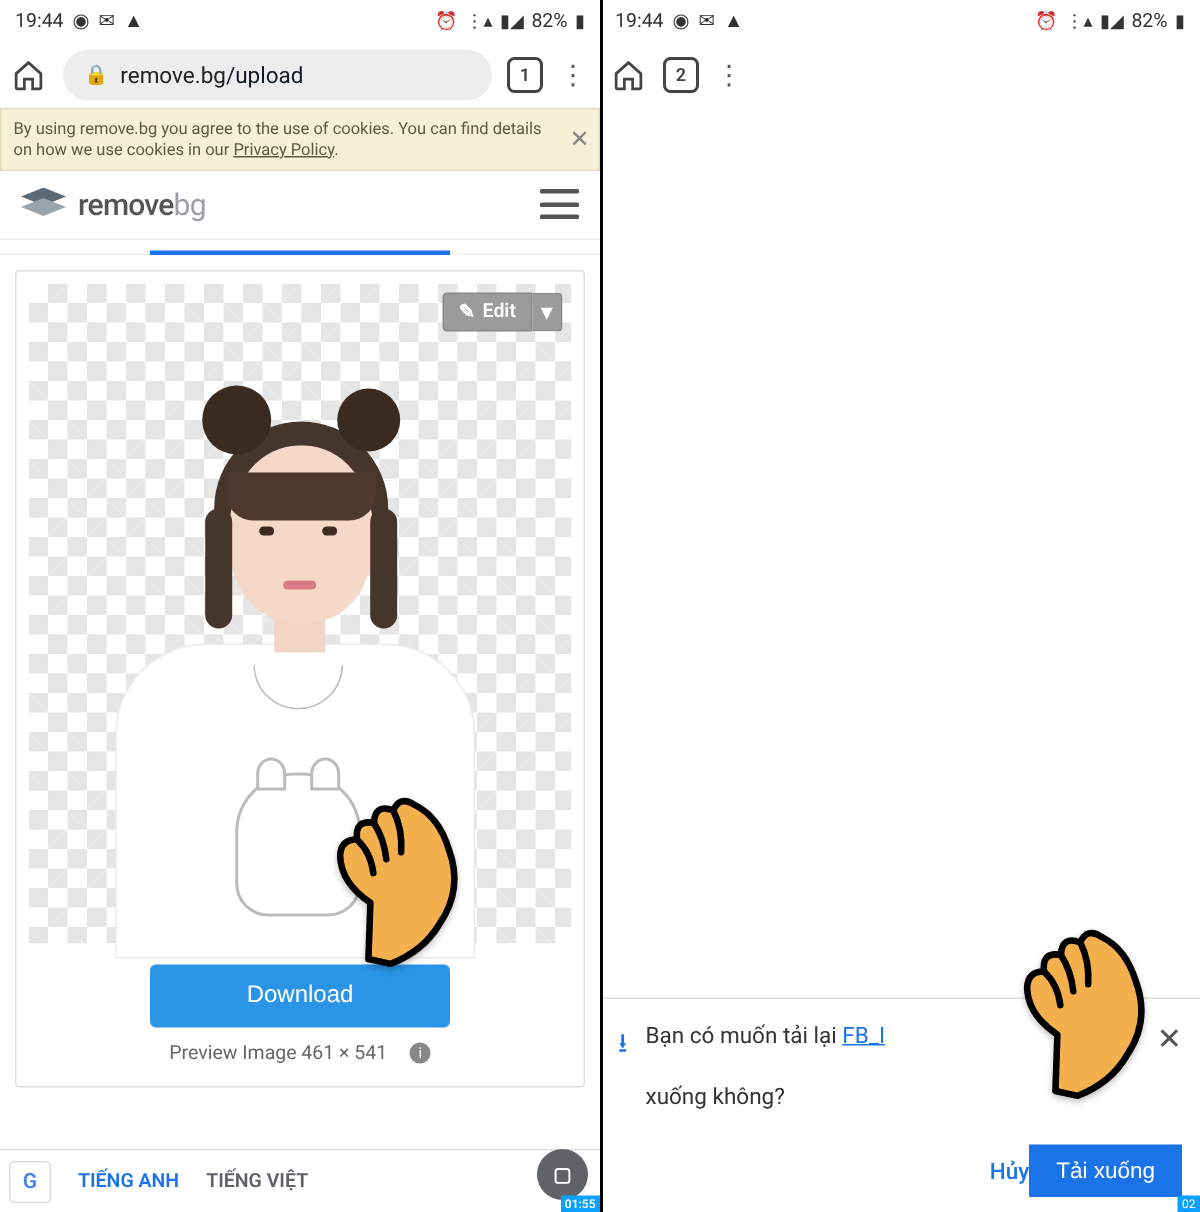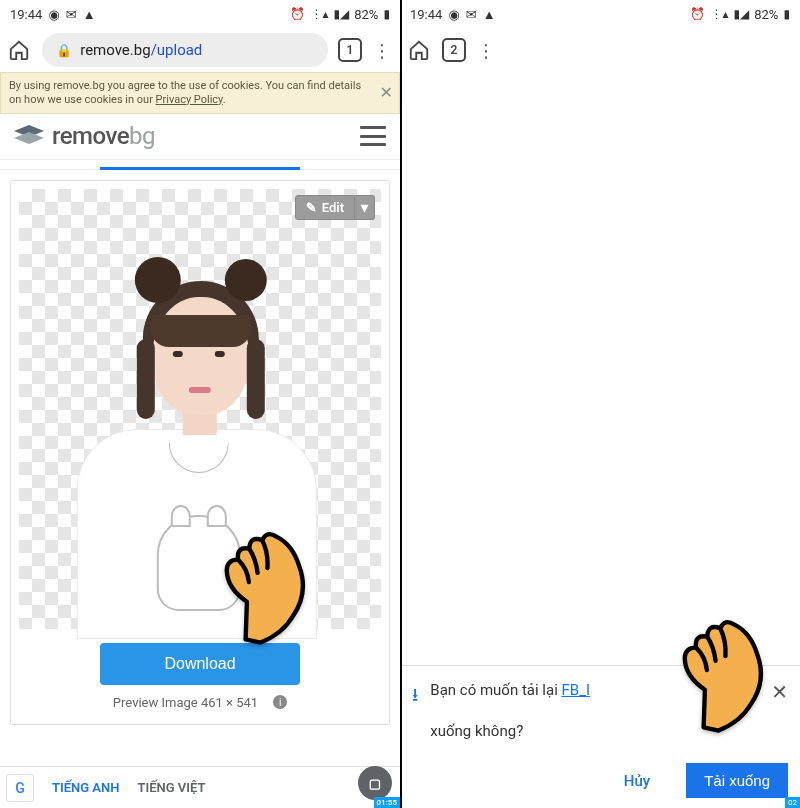--- a/index.html
+++ b/index.html
@@ -13,32 +13,32 @@
   .status-left { display: flex; gap: 6px; align-items: center; }
   .status-right { display: flex; gap: 5px; align-items: center; }
   .status-right span.ico { font-size: 12px; }
 
   
   .browserbar { height: 44px; display: flex; align-items: center; gap: 10px; padding: 0 8px 0 6px; }
   .homebtn { width: 26px; height: 26px; display:flex; align-items:center; justify-content:center; }
   .urlpill { flex: 1; height: 34px; background: #ededed; border-radius: 17px; display: flex; align-items: center; padding: 0 14px; font-size: 15px; color: #555; gap: 8px; }
   .urlpill .lock { font-size: 13px; color: #555; }
   .urlpill .host { color: #222; }
-  .urlpill .path { color: #1d4ed8; }
+  .urlpill .path { color: #0f172a; }
   .tabcount { width: 24px; height: 24px; border: 2px solid #444; border-radius: 5px; display:flex; align-items:center; justify-content:center; font-size: 12px; font-weight: 600; color:#444; }
   .kebab { width: 20px; display:flex; align-items:center; justify-content:center; color:#555; font-size: 18px; }
 
   
   .cookiebar { background: #f6f0d7; border: 1px solid #e3dcb8; padding: 6px 28px 6px 8px; font-size: 11px; color: #5a5a3e; line-height: 1.25; position: relative; }
   .cookiebar u { text-decoration: underline; }
   .cookiebar .close { position: absolute; right: 6px; top: 50%; transform: translateY(-50%); font-size: 16px; color: #888; }
 
   
   .brandbar { height: 46px; display: flex; align-items: center; justify-content: space-between; padding: 0 14px; border-bottom: 1px solid #eee; }
-  .brandbar .brand { display:flex; align-items:center; gap:8px; font-size: 24px; font-weight: 500; color:#555; letter-spacing: -0.5px; }
+  .brandbar .brand { display:flex; align-items:center; gap:8px; font-size: 20px; font-weight: 500; color:#555; letter-spacing: -0.5px; }
   .brandbar .brand .bg { color:#9aa0a6; font-weight: 400; }
   .brandbar .logo { width: 30px; height: 22px; position: relative; }
   .brandbar .hamb { width: 26px; height: 20px; display:flex; flex-direction:column; justify-content:space-between; }
   .brandbar .hamb span { height: 3px; background:#555; border-radius:1px; }
 
   .tabstrip { height: 10px; border-bottom: 1px solid #eee; position: relative; }
   .tabstrip::after { content:""; position:absolute; left: 100px; bottom: -1px; width: 200px; height: 3px; background:#1a73e8; }
 
   
   .cardwrap { padding: 10px 10px 0 10px; }
@@ -87,21 +87,21 @@
   .transbar .fab { position:absolute; right:8px; bottom:8px; width:34px; height:34px; border-radius:50%; background:#5f6368; color:#fff; display:flex; align-items:center; justify-content:center; font-size:13px; }
   .transbar .tag { position:absolute; right:0; bottom:0; background:#0aa0ff; color:#fff; font-size:8px; padding:1px 3px;margin-top:28px; }
 
   
   .dlprompt { position:absolute; left:0; right:0; bottom:0; background:#fff; border-top:1px solid #ddd; padding: 14px 12px 10px 12px; }
   .dlprompt .row1 { display:flex; gap:12px; position:relative; }
   .dlprompt .dlicon { color:#1a73e8; font-size:18px; margin-top:2px; }
   .dlprompt .txt { font-size: 15px; color:#333; line-height:1.35; flex:1; }
   .dlprompt .txt .ln { color:#1a73e8; text-decoration: underline; }
   .dlprompt .xclose { position:absolute; right:0; top:0; font-size:20px; color:#555; }
-  .dlprompt .btns { display:flex; justify-content:flex-end; gap: 36px; margin-top: 22px; align-items:center; }
+  .dlprompt .btns { display:flex; justify-content:flex-end; gap: 0; margin-top: 22px; align-items:center; }
   .dlprompt .cancel { color:#1a73e8; font-size:15px; font-weight:500; }
   .dlprompt .confirm { background:#1a73e8; color:#fff; font-size:15px; font-weight:500; padding: 9px 18px; border-radius:0; border:none; }
   .dlprompt .tag2 { position:absolute; right:0; bottom:0; background:#0aa0ff; color:#fff; font-size:8px; padding:1px 3px; }
 
   
   .pointhand { position:absolute; width: 110px; height: 120px; pointer-events:none; }
   .pointhand svg { width:100%; height:100%; filter: drop-shadow(0 2px 2px rgba(0,0,0,0.25)); }
 
   .blankbody { flex:1; background:#fff; }
 </style>

